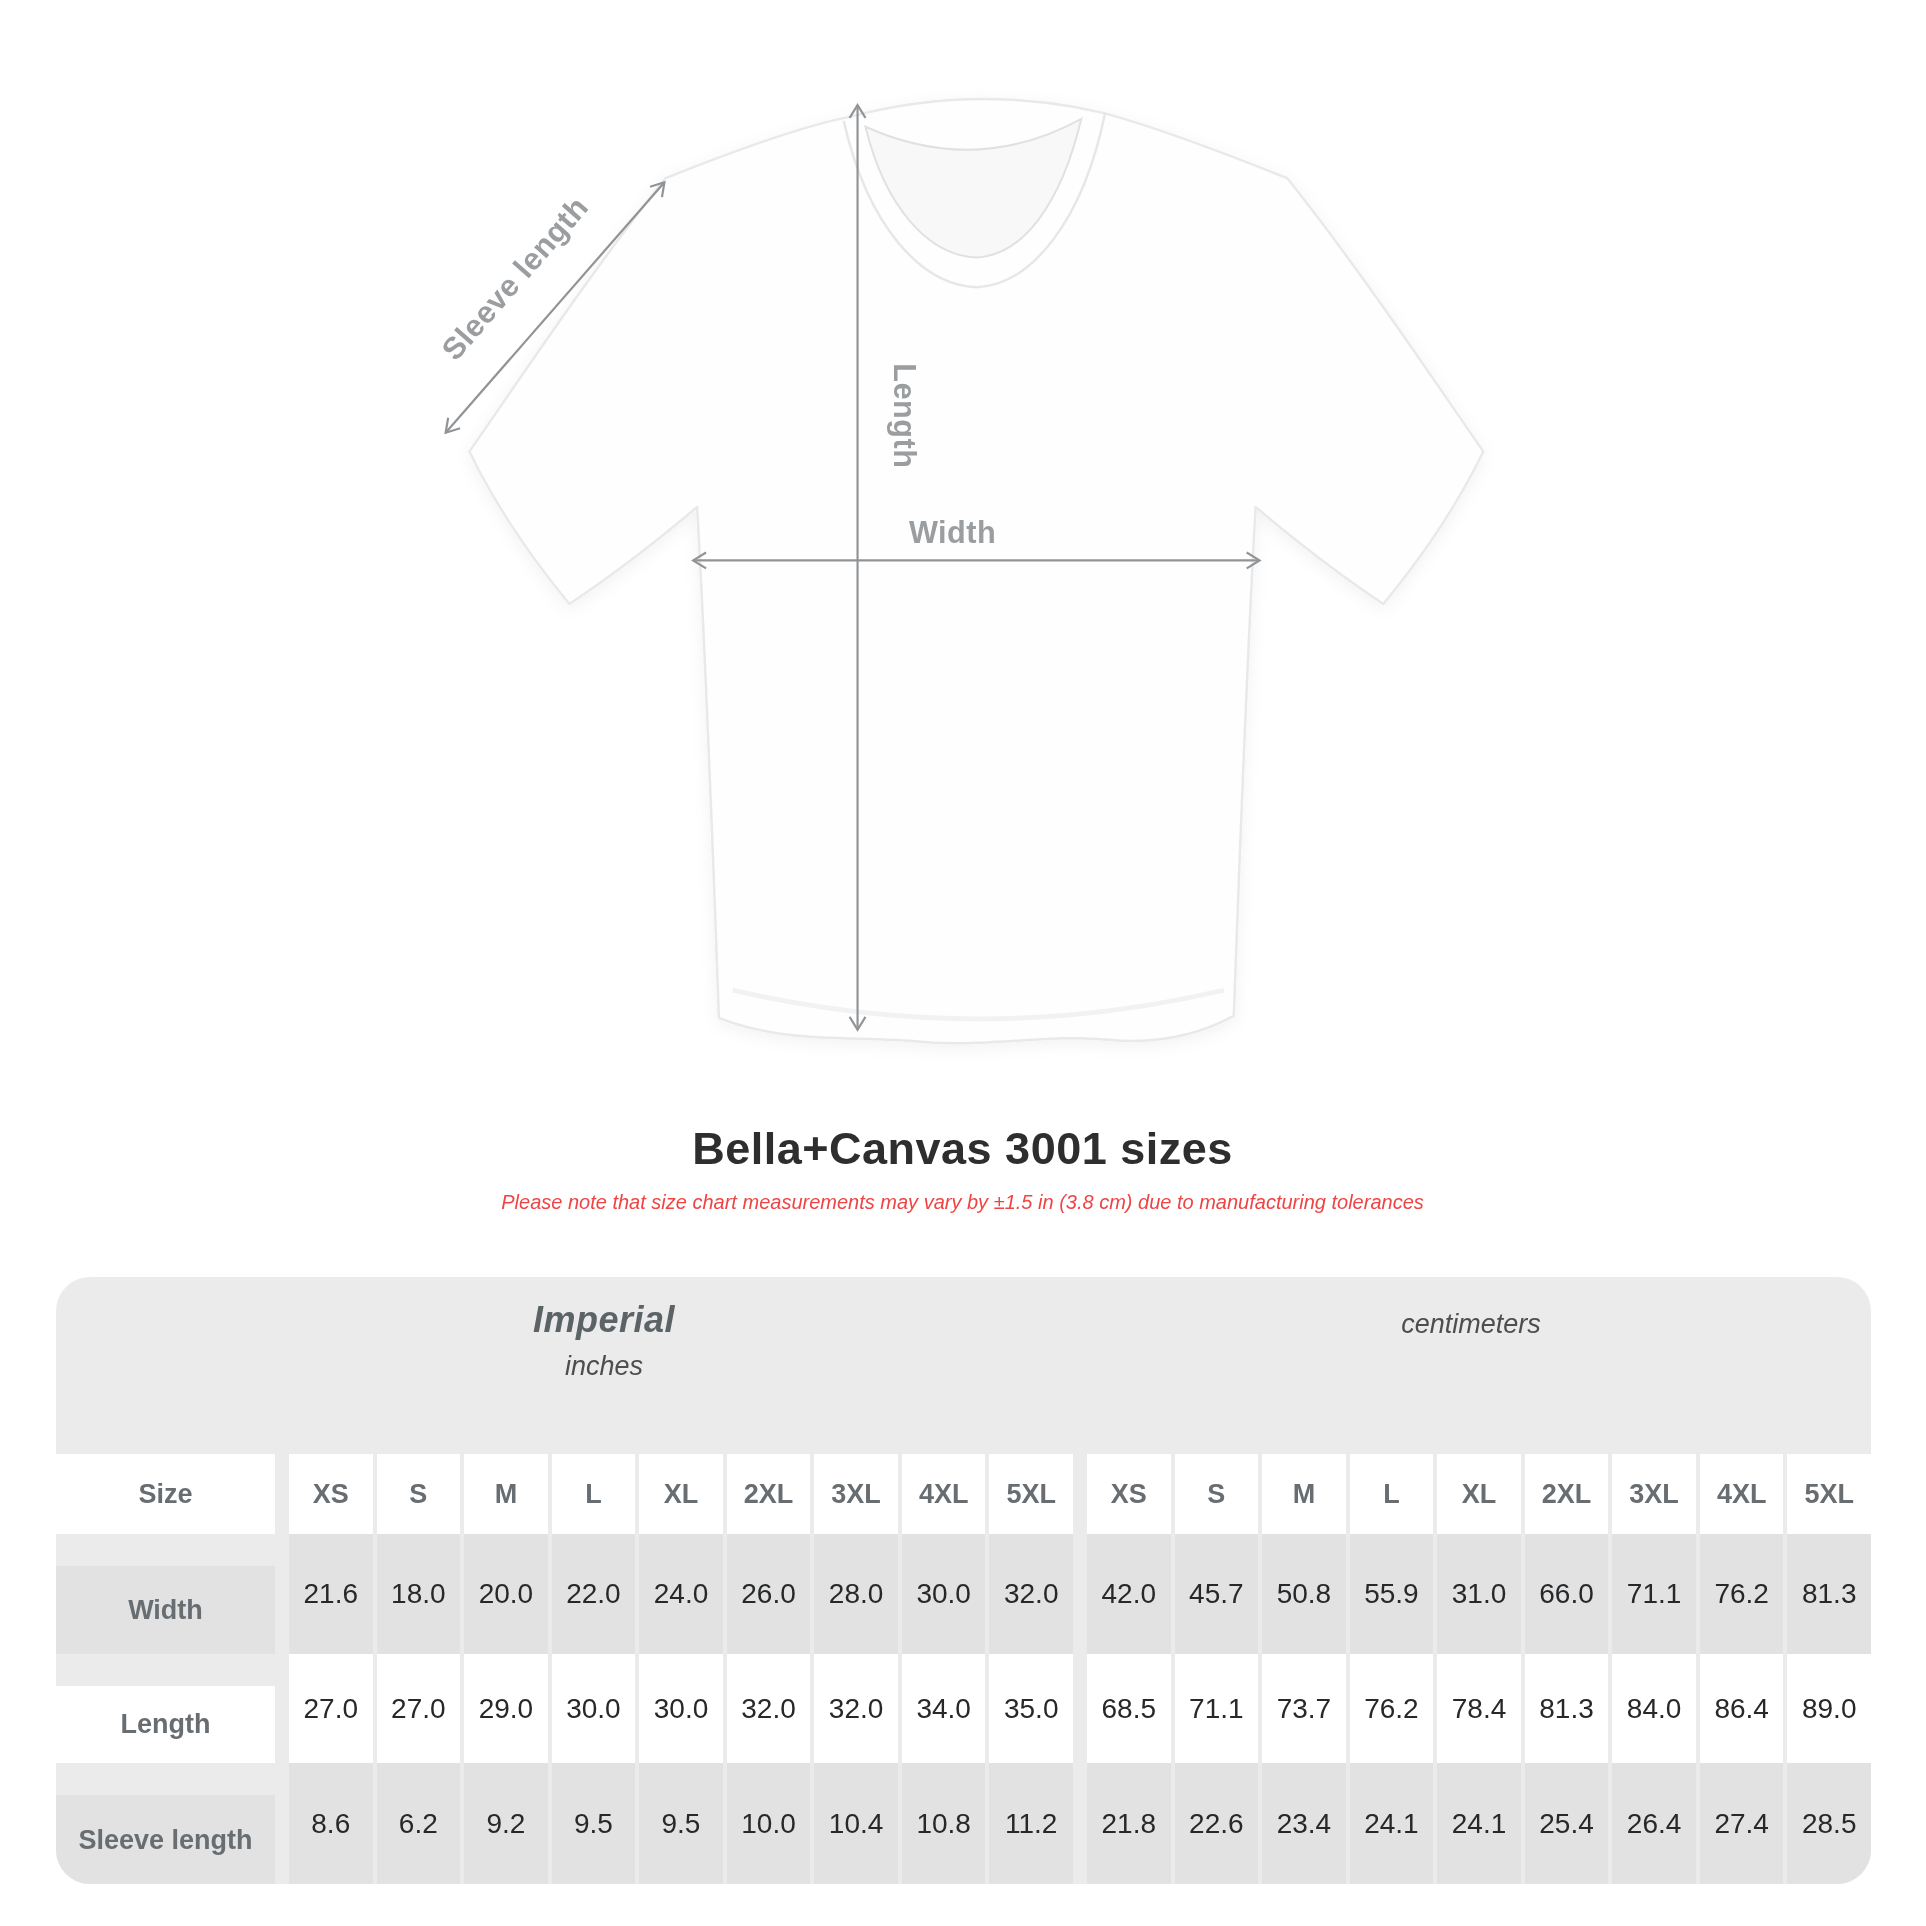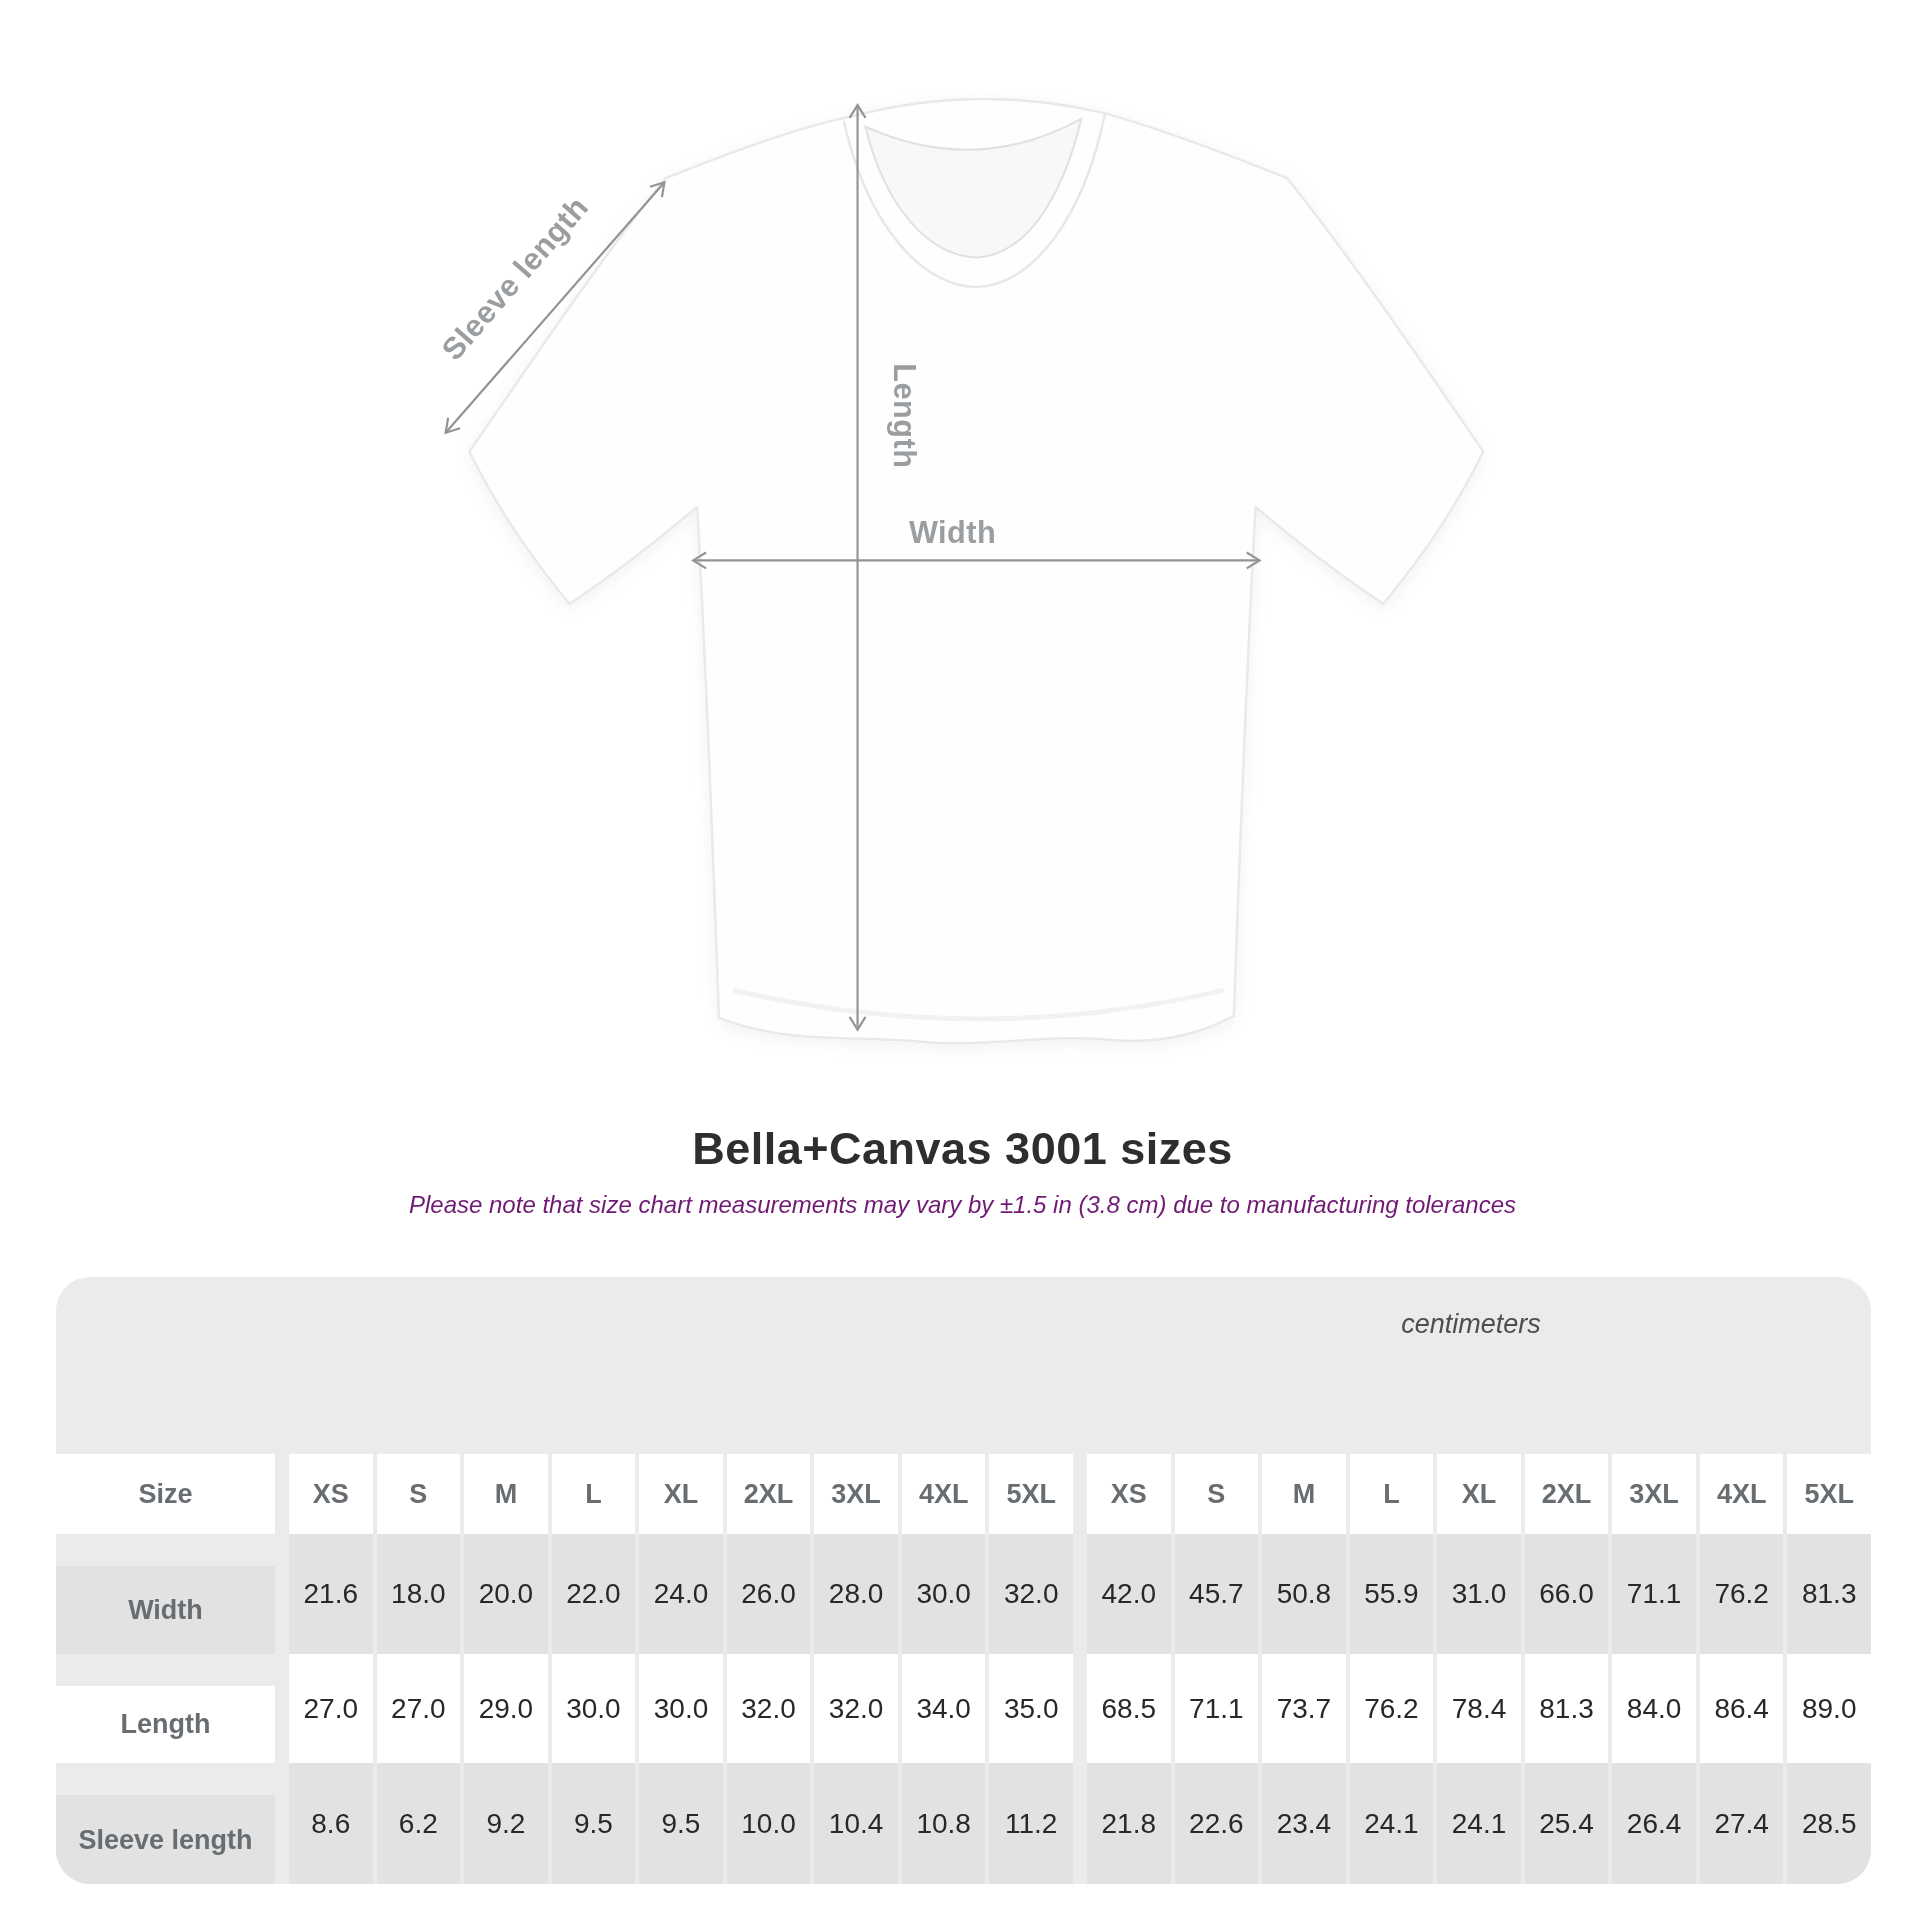--- a/index.html
+++ b/index.html
@@ -24,23 +24,23 @@
   .title-block{position:absolute;top:1111px;left:0;width:1925px;text-align:center;}
   .page-title{
     margin:12px 0 0 0;
     font-size:45px;
     font-weight:700;
     color:#2e2e2e;
     letter-spacing:0.5px;
   }
   .tolerance-note{
     margin:16px 0 0 0;
-    font-size:24px;
+    font-size:20px;
     font-style:italic;
-    color:#701a75;
+    color:#ef4444;
   }
 
   .table-card{
     position:absolute;
     top:1277px;left:56px;
     width:1815px;height:607px;
     background:#ebebeb;
     border-radius:34px;
     overflow:hidden;
   }
@@ -147,20 +147,24 @@
     <text class="annot-text" x="962" y="548" text-anchor="middle">Width</text>
   </svg>
 </div>
 
 <div class="title-block">
   <h1 class="page-title">Bella+Canvas 3001 sizes</h1>
   <p class="tolerance-note">Please note that size chart measurements may vary by ±1.5 in (3.8 cm) due to manufacturing tolerances</p>
 </div>
 
 <div class="table-card">
+  <div class="unit unit-imperial">
+    <div class="unit-name">Imperial</div>
+    <div class="unit-sub">inches</div>
+  </div>
   <div class="unit unit-metric">
     <div class="unit-sub">centimeters</div>
   </div>
   <div id="size-grid">
       <div class="cell hdr row-white">Size</div>
       <div class="gap"></div>
       <div class="cell hdr row-white">XS</div>
       <div class="gap"></div>
       <div class="cell hdr row-white">S</div>
       <div class="gap"></div>

